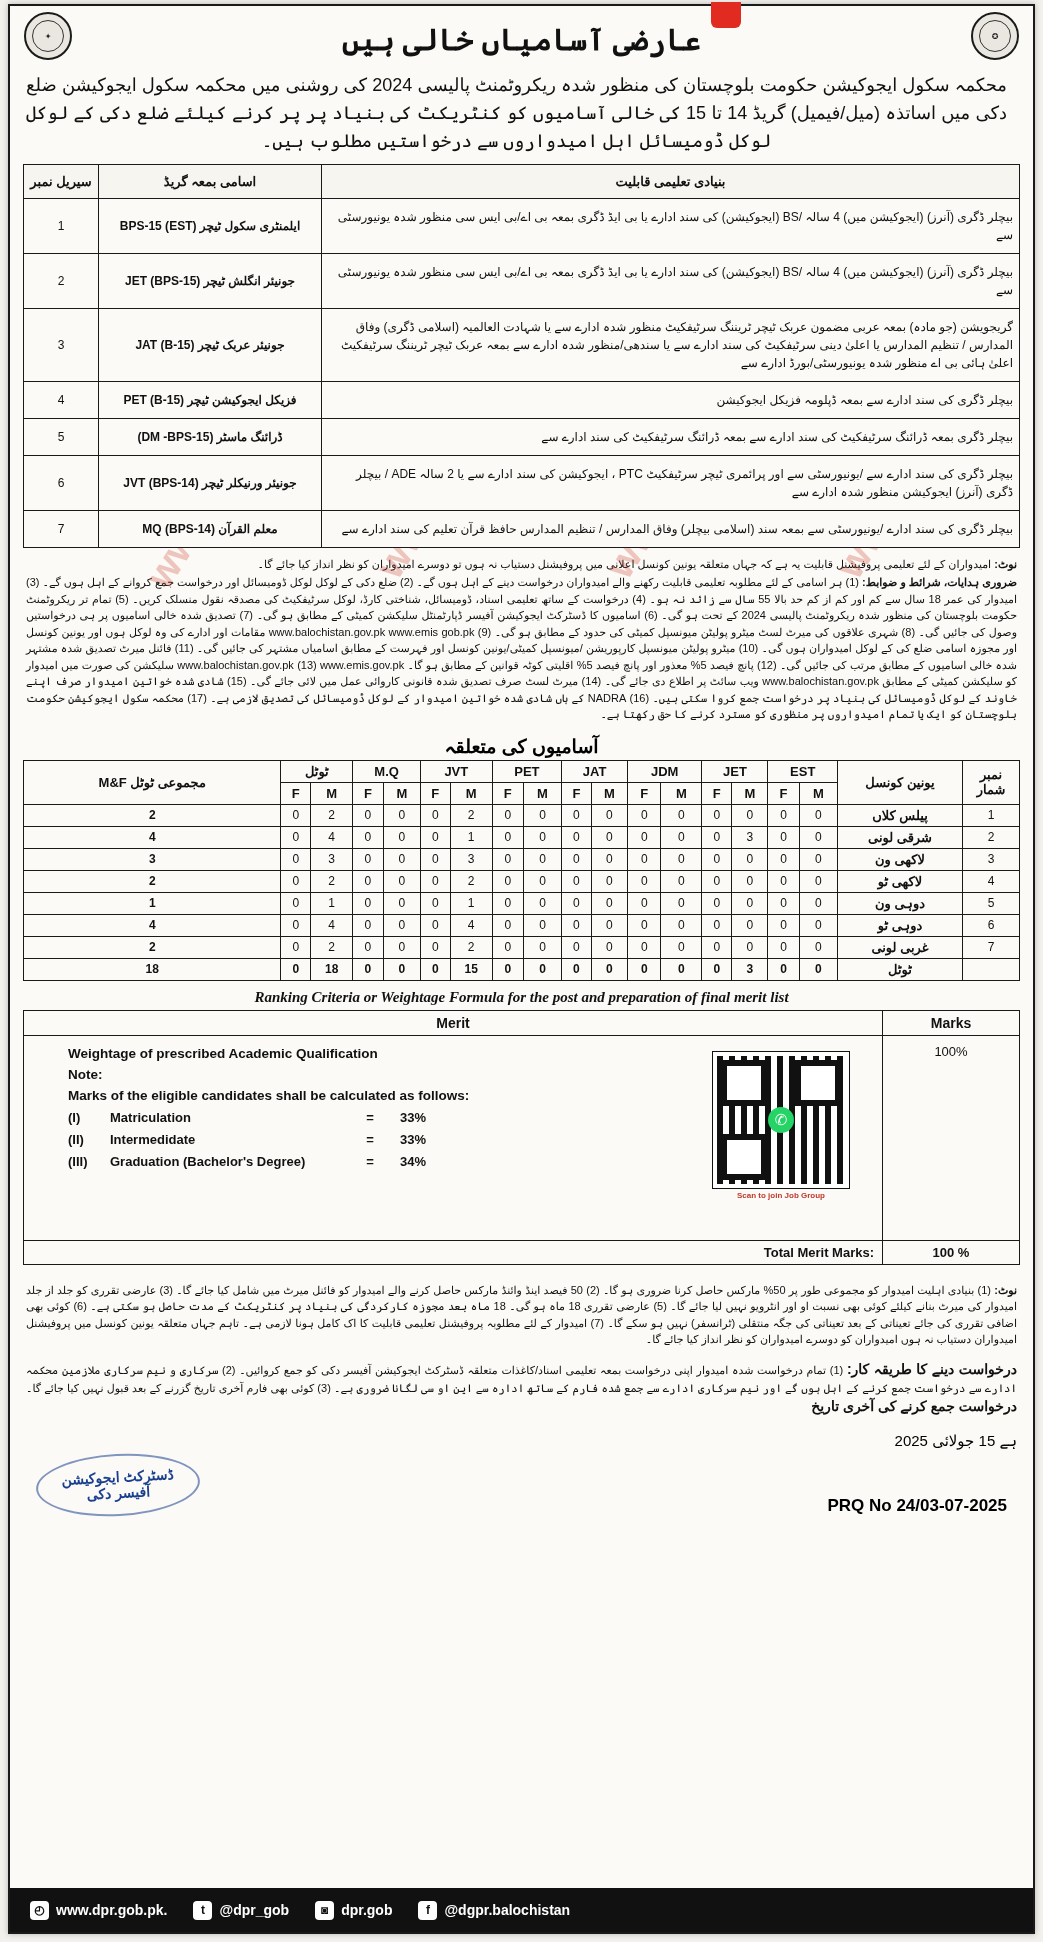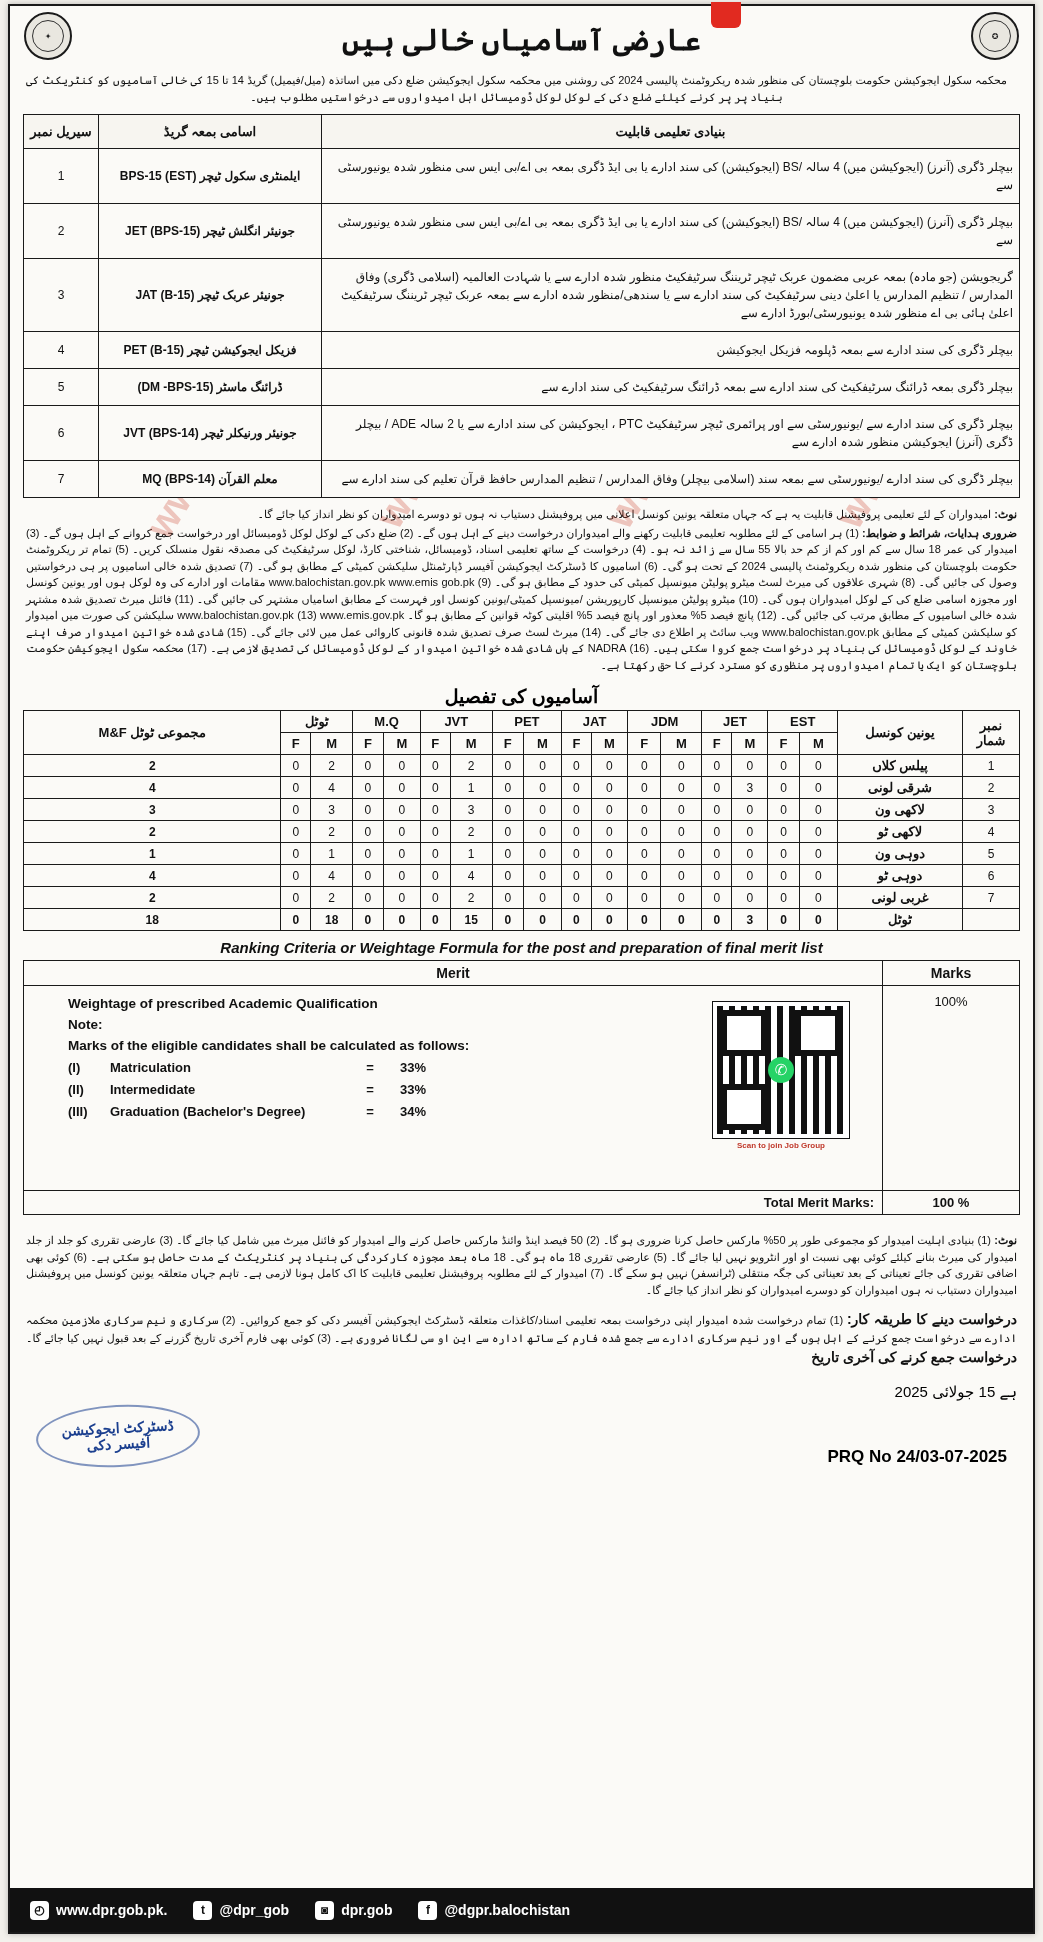--- a/index.html
+++ b/index.html
@@ -21,21 +21,21 @@
     border:2px solid #1b1b1b;background:#e9e7e0;
     display:flex;align-items:center;justify-content:center;font-size:9px;color:#222;
   }
   .logo.l{left:14px;} .logo.r{right:14px;}
   .logo .inner{width:30px;height:30px;border-radius:50%;border:1px solid #333;display:flex;align-items:center;justify-content:center;font-size:8px;}
   .title{
     text-align:center;font-size:30px;font-weight:bold;color:#111;padding-top:16px;
     direction:rtl;letter-spacing:.5px;
   }
   .subtitle{
-    direction:rtl;text-align:justify;text-align-last:center;font-size:11px;line-height:1.55;
+    direction:rtl;text-align:justify;text-align-last:center;font-size:18px;line-height:1.55;
     padding:2px 26px 6px 16px;color:#111;
   }
   
   table{border-collapse:collapse;width:100%;}
   .tbl-posts{width:calc(100% - 26px);margin:2px 13px 0 13px;}
   .tbl-posts td,.tbl-posts th{border:1px solid #1a1a1a;padding:9px 6px;font-size:12px;color:#111;vertical-align:middle;}
   .tbl-posts th{font-weight:bold;font-size:13px;text-align:center;background:#f7f5f0;}
   .c-sr{width:62px;text-align:center;font-size:13px;}
   .c-post{width:210px;text-align:center;font-weight:bold;font-size:13px;direction:rtl;}
   .c-qual{direction:rtl;text-align:right;font-size:11.5px;line-height:1.5;}
@@ -58,21 +58,21 @@
   
   .sec-title{text-align:center;font-size:19px;font-weight:bold;direction:rtl;margin:6px 0 2px;}
   .tbl-vac{width:calc(100% - 26px);margin:0 13px;}
   .tbl-vac td,.tbl-vac th{border:1px solid #1a1a1a;font-size:12px;text-align:center;padding:3px 2px;color:#111;}
   .tbl-vac th{font-weight:bold;font-size:13px;}
   .tbl-vac .uc{direction:rtl;font-size:13px;font-weight:bold;width:120px;}
   .tbl-vac .srno{width:52px;}
   .tbl-vac .tot{font-weight:bold;}
   .tbl-vac tr.last td{font-weight:bold;}
   
-  .rank-line{text-align:center;font-style:italic;font-weight:bold;font-size:15px;margin:8px 0 4px;color:#111;}
+  .rank-line{text-align:center;font-style:italic;font-weight:bold;font-size:15px;margin:8px 0 4px;color:#111;font-family:Liberation Serif, serif;}
   .tbl-merit{width:calc(100% - 26px);margin:0 13px;}
   .tbl-merit td,.tbl-merit th{border:1px solid #1a1a1a;padding:4px 8px;font-size:13px;color:#111;}
   .tbl-merit th{text-align:center;font-weight:bold;font-size:14px;}
   .m-mark{width:120px;text-align:center;}
   .merit-body{position:relative;height:190px;margin-left:36px;}
   .merit-line{font-weight:bold;font-size:13.5px;margin:6px 0 0 0;}
   .ml-row{display:flex;align-items:center;font-weight:bold;font-size:13px;margin-top:7px;}
   .ml-row .rn{width:42px;}
   .ml-row .nm{width:230px;}
   .ml-row .eq{width:60px;text-align:center;}
@@ -196,21 +196,21 @@
          <span>(17) محکمہ سکول ایجوکیشن حکومت بلوچستان کو ایک یا تمام امیدواروں پر منظوری کو مسترد کرنے کا حق رکھتا ہے۔</span>
       </p>
       <div class="wm">
         <span style="left:120px;top:20px;">www.JobsInPakistan.xyz</span>
       <span style="left: 350px; top: 10px;">www.JobsInPakistan.xyz</span>
           <span style="left: 580px; top: 10px;">www.JobsInPakistan.xyz</span>
           <span style="left: 810px; top: 10px;">www.JobsInPakistan.xyz</span>
         </div>
     </div>
 
-    <div class="sec-title">آسامیوں کی تفصیل</div>
+    <div class="sec-title">آسامیوں کی متعلقہ</div>
     <table class="tbl-vac">
       <thead>
         <tr>
           <th rowspan="2">M&amp;F مجموعی ٹوٹل</th>
           <th colspan="2">ٹوٹل</th>
           <th colspan="2">M.Q</th>
           <th colspan="2">JVT</th>
           <th colspan="2">PET</th>
           <th colspan="2">JAT</th>
           <th colspan="2">JDM</th>

